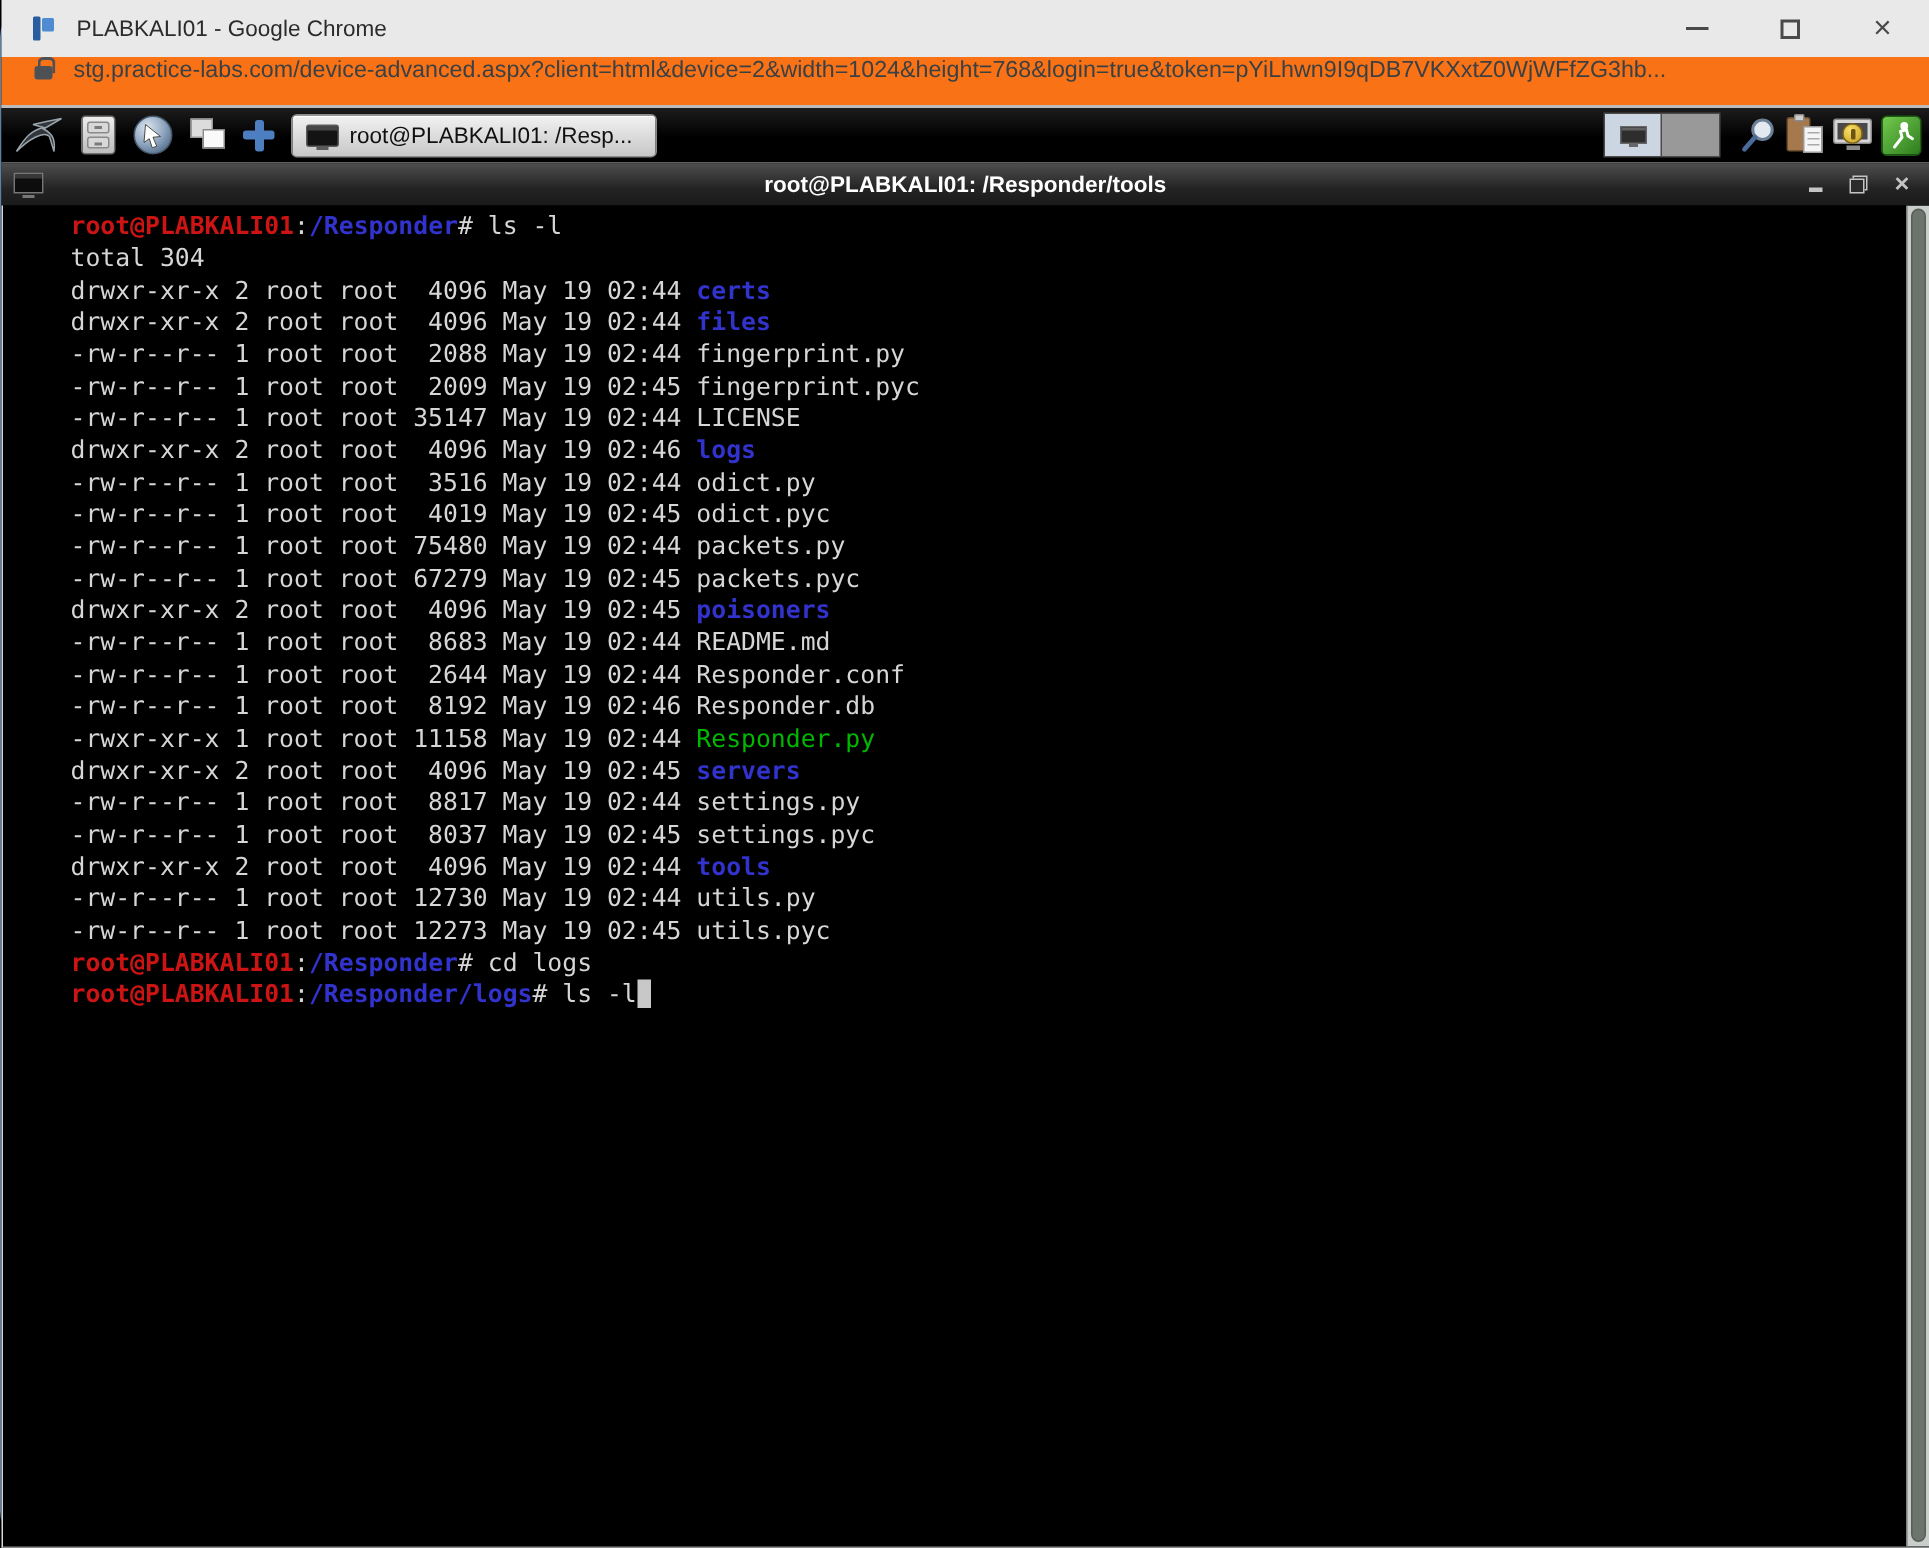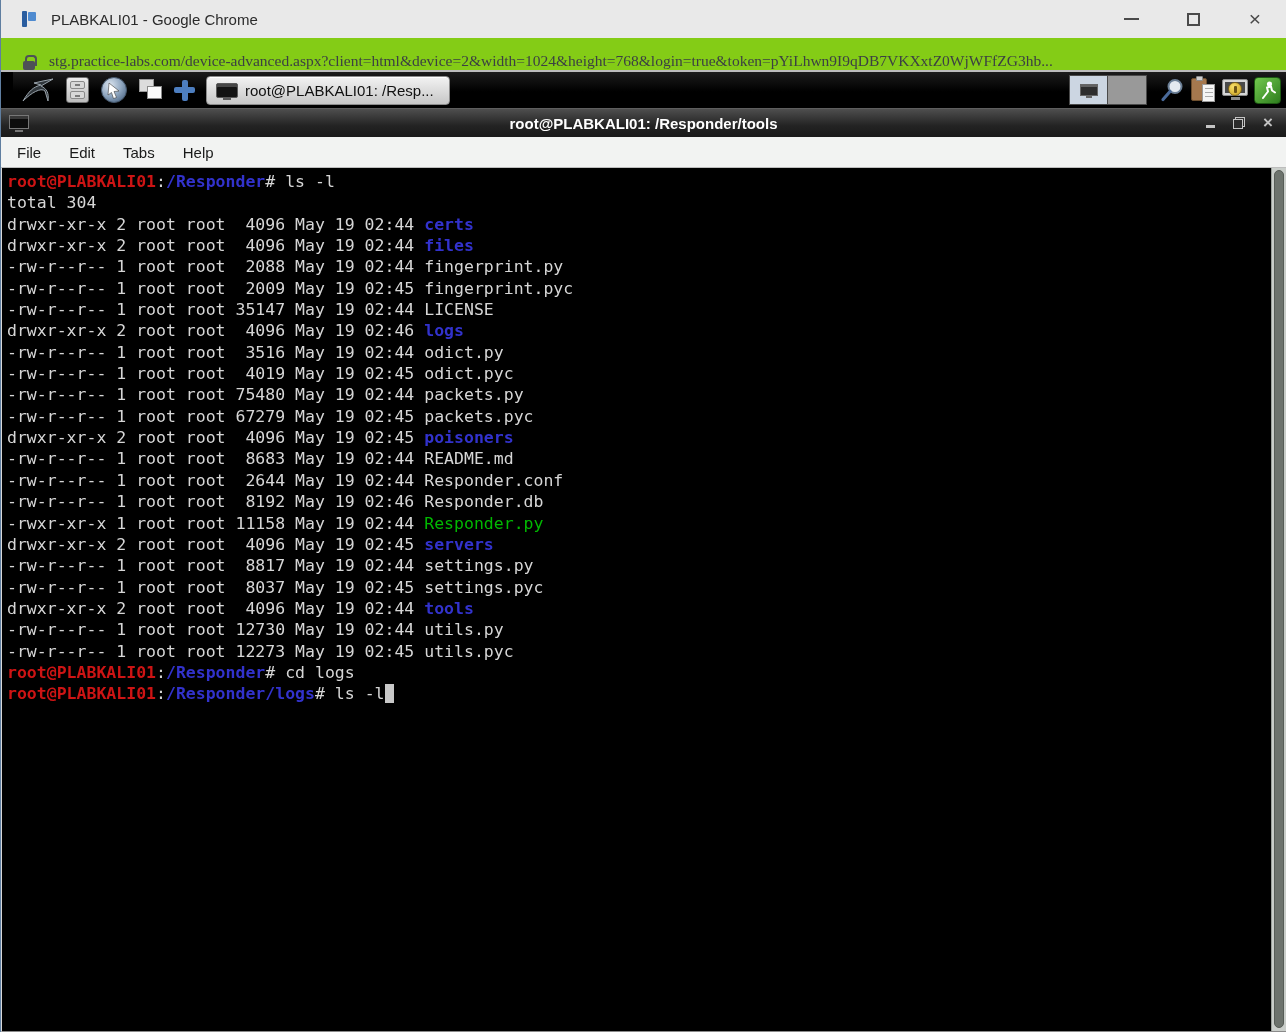--- a/index.html
+++ b/index.html
@@ -1,49 +1,49 @@
 <!DOCTYPE html>
 <html><head>
 <meta charset="utf-8">
 <style>
   * { box-sizing: border-box; margin: 0; padding: 0; }
   html,body { width:1286px; height:1032px; overflow:hidden; background:#000;
               font-family:"Liberation Sans", sans-serif; }
   .window { width:1286px; height:1032px; display:flex; flex-direction:column;
-            border-left:1px solid #5f7ea0; }
+            border-left:1px solid #5f7ea0;border-radius:25px; }
 
   
   .chrome-titlebar { height:38px; background:#e9e9e9; display:flex; align-items:center;
                      padding-left:20px; flex:0 0 auto; }
   .favicon { width:16px; height:16px; position:relative; flex:0 0 auto; }
   .favicon:before { content:""; position:absolute; left:1px; top:0; width:5px; height:16px;
                     background:#2a5d9f; border-radius:1px; }
   .favicon:after  { content:""; position:absolute; left:7px; top:1px; width:8px; height:9px;
                     background:#4f8bd0; border-radius:1px; }
   .chrome-title { margin-left:14px; font-size:15px; color:#2b2b2b; }
   .chrome-controls { margin-left:auto; display:flex; height:100%; }
   .cbtn { width:62px; height:100%; display:flex; align-items:center; justify-content:center;
           color:#4a4a4a; }
   .cbtn .minbar { width:15px; height:2px; background:#4a4a4a; }
   .cbtn .maxbox { width:13px; height:13px; border:2px solid #4a4a4a; }
   .cbtn.close { font-size:21px; font-weight:400; }
 
   
-  .urlbar { height:34px; background:#84cc16; border-bottom:2px solid #bcbcbc;
-            display:flex; align-items:flex-end; padding-left:22px; flex:0 0 auto;font-family:Liberation Serif, serif; }
+  .urlbar { height:34px; background:#f97316; border-bottom:2px solid #bcbcbc;
+            display:flex; align-items:flex-start; padding-left:22px; flex:0 0 auto; }
   .lock { width:12px; height:15px; position:relative; flex:0 0 auto; }
   .lock:before { content:""; position:absolute; top:0; left:2px; width:8px; height:9px;
                  border:2px solid #4d5156; border-bottom:none; border-radius:4px 4px 0 0; }
   .lock:after { content:""; position:absolute; bottom:0; left:0; width:12px; height:9px;
                 background:#4d5156; border-radius:2px; }
   .url-text { margin-left:14px; font-size:15.5px; color:#3c4043; white-space:nowrap; }
 
   
   .taskbar { height:36px; background:linear-gradient(#1c1c1c,#000 55%,#000);
-             display:flex; align-items:center; padding:0 5px 0 8px; gap:11px; flex:0 0 auto;margin-left:12px; }
+             display:flex; align-items:center; padding:0 5px 0 8px; gap:11px; flex:0 0 auto; }
   .tb-icon { display:flex; align-items:center; justify-content:center; flex:0 0 auto; }
   .cabinet { width:23px; height:26px; background:linear-gradient(#ececec,#bdbdbd);
              border:1px solid #6f6f6f; border-radius:3px; display:flex; flex-direction:column;
              justify-content:space-evenly; align-items:center; }
   .cabinet .drawer { width:15px; height:8px; border:1px solid #8a8a8a; border-radius:2px;
                      background:#d8d8d8; position:relative; }
   .cabinet .drawer:after { content:""; position:absolute; left:4px; top:2.5px; width:5px;
                            height:2px; background:#7b7b7b; }
   .winicon { position:relative; width:24px; height:22px; }
   .winicon .b { position:absolute; left:0; top:0; width:15px; height:13px; background:#dcdcdc;
@@ -123,21 +123,21 @@
   
   .menubar { height:31px; background:#f2f3f2; border-bottom:1px solid #bdbdbd; display:flex;
              align-items:center; padding-left:6px; flex:0 0 auto; }
   .menu-item { font-size:15px; color:#1a1a1a; padding:4px 10px; margin-right:8px; }
 
   
   .term-body { flex:1 1 auto; background:#000; position:relative; overflow:hidden;
                border-left:1px solid #d8d8d8; border-bottom:1px solid #8a8a8a; }
   .term-output { padding:3px 24px 0 5px;
                  font-family:"DejaVu Sans Mono", monospace;
-                 font-size:16.5px; line-height:21.35px; white-space:pre; }
+                 font-size:16.5px; line-height:21.35px; white-space:pre;margin-left:40px; }
   .tline { min-height:21.35px; }
   .pt  { color:#d6d6d6; }
   .u   { color:#cd1414; font-weight:bold; }
   .dir { color:#3232cc; font-weight:bold; }
   .exe { color:#00b800; font-weight:normal; }
   .cur { background:#c8c8c8; color:#000; }
   .term-scroll { position:absolute; right:0; top:0; width:15px; height:100%;
                  background:#caceca; border-left:1px solid #9aa09a; }
   .term-scroll .thumb { position:absolute; left:2px; right:2px; top:2px; bottom:3px;
                         background:#6d736d; border:1px solid #575d57; border-radius:6px; }
@@ -238,26 +238,20 @@
       <div class="tbtn">
           <div class="minbar"></div>
         </div>
       <div class="tbtn">
           <div class="restore"></div>
         </div>
       <div class="tbtn close">×</div>
     </div>
   </div>
 
-  <div class="menubar">
-    <div class="menu-item">File</div>
-    <div class="menu-item">Edit</div>
-    <div class="menu-item">Tabs</div>
-    <div class="menu-item">Help</div>
-  </div>
 
   <div class="term-body">
     <div class="term-output"><div class="tline"><span class="u">root@PLABKALI01</span><span class="pt">:</span><span class="dir">/Responder</span><span class="pt"># ls -l</span></div><div class="tline"><span class="pt">total 304</span></div><div class="tline"><span class="pt">drwxr-xr-x 2 root root  4096 May 19 02:44 </span><span class="dir">certs</span></div><div class="tline"><span class="pt">drwxr-xr-x 2 root root  4096 May 19 02:44 </span><span class="dir">files</span></div><div class="tline"><span class="pt">-rw-r--r-- 1 root root  2088 May 19 02:44 fingerprint.py</span></div><div class="tline"><span class="pt">-rw-r--r-- 1 root root  2009 May 19 02:45 fingerprint.pyc</span></div><div class="tline"><span class="pt">-rw-r--r-- 1 root root 35147 May 19 02:44 LICENSE</span></div><div class="tline"><span class="pt">drwxr-xr-x 2 root root  4096 May 19 02:46 </span><span class="dir">logs</span></div><div class="tline"><span class="pt">-rw-r--r-- 1 root root  3516 May 19 02:44 odict.py</span></div><div class="tline"><span class="pt">-rw-r--r-- 1 root root  4019 May 19 02:45 odict.pyc</span></div><div class="tline"><span class="pt">-rw-r--r-- 1 root root 75480 May 19 02:44 packets.py</span></div><div class="tline"><span class="pt">-rw-r--r-- 1 root root 67279 May 19 02:45 packets.pyc</span></div><div class="tline"><span class="pt">drwxr-xr-x 2 root root  4096 May 19 02:45 </span><span class="dir">poisoners</span></div><div class="tline"><span class="pt">-rw-r--r-- 1 root root  8683 May 19 02:44 README.md</span></div><div class="tline"><span class="pt">-rw-r--r-- 1 root root  2644 May 19 02:44 Responder.conf</span></div><div class="tline"><span class="pt">-rw-r--r-- 1 root root  8192 May 19 02:46 Responder.db</span></div><div class="tline"><span class="pt">-rwxr-xr-x 1 root root 11158 May 19 02:44 </span><span class="exe">Responder.py</span></div><div class="tline"><span class="pt">drwxr-xr-x 2 root root  4096 May 19 02:45 </span><span class="dir">servers</span></div><div class="tline"><span class="pt">-rw-r--r-- 1 root root  8817 May 19 02:44 settings.py</span></div><div class="tline"><span class="pt">-rw-r--r-- 1 root root  8037 May 19 02:45 settings.pyc</span></div><div class="tline"><span class="pt">drwxr-xr-x 2 root root  4096 May 19 02:44 </span><span class="dir">tools</span></div><div class="tline"><span class="pt">-rw-r--r-- 1 root root 12730 May 19 02:44 utils.py</span></div><div class="tline"><span class="pt">-rw-r--r-- 1 root root 12273 May 19 02:45 utils.pyc</span></div><div class="tline"><span class="u">root@PLABKALI01</span><span class="pt">:</span><span class="dir">/Responder</span><span class="pt"># cd logs</span></div><div class="tline"><span class="u">root@PLABKALI01</span><span class="pt">:</span><span class="dir">/Responder/logs</span><span class="pt"># ls -l</span><span class="cur"> </span></div></div>
     <div class="term-scroll">
       <div class="thumb"></div>
     </div>
   </div>
 
 </div>
 

